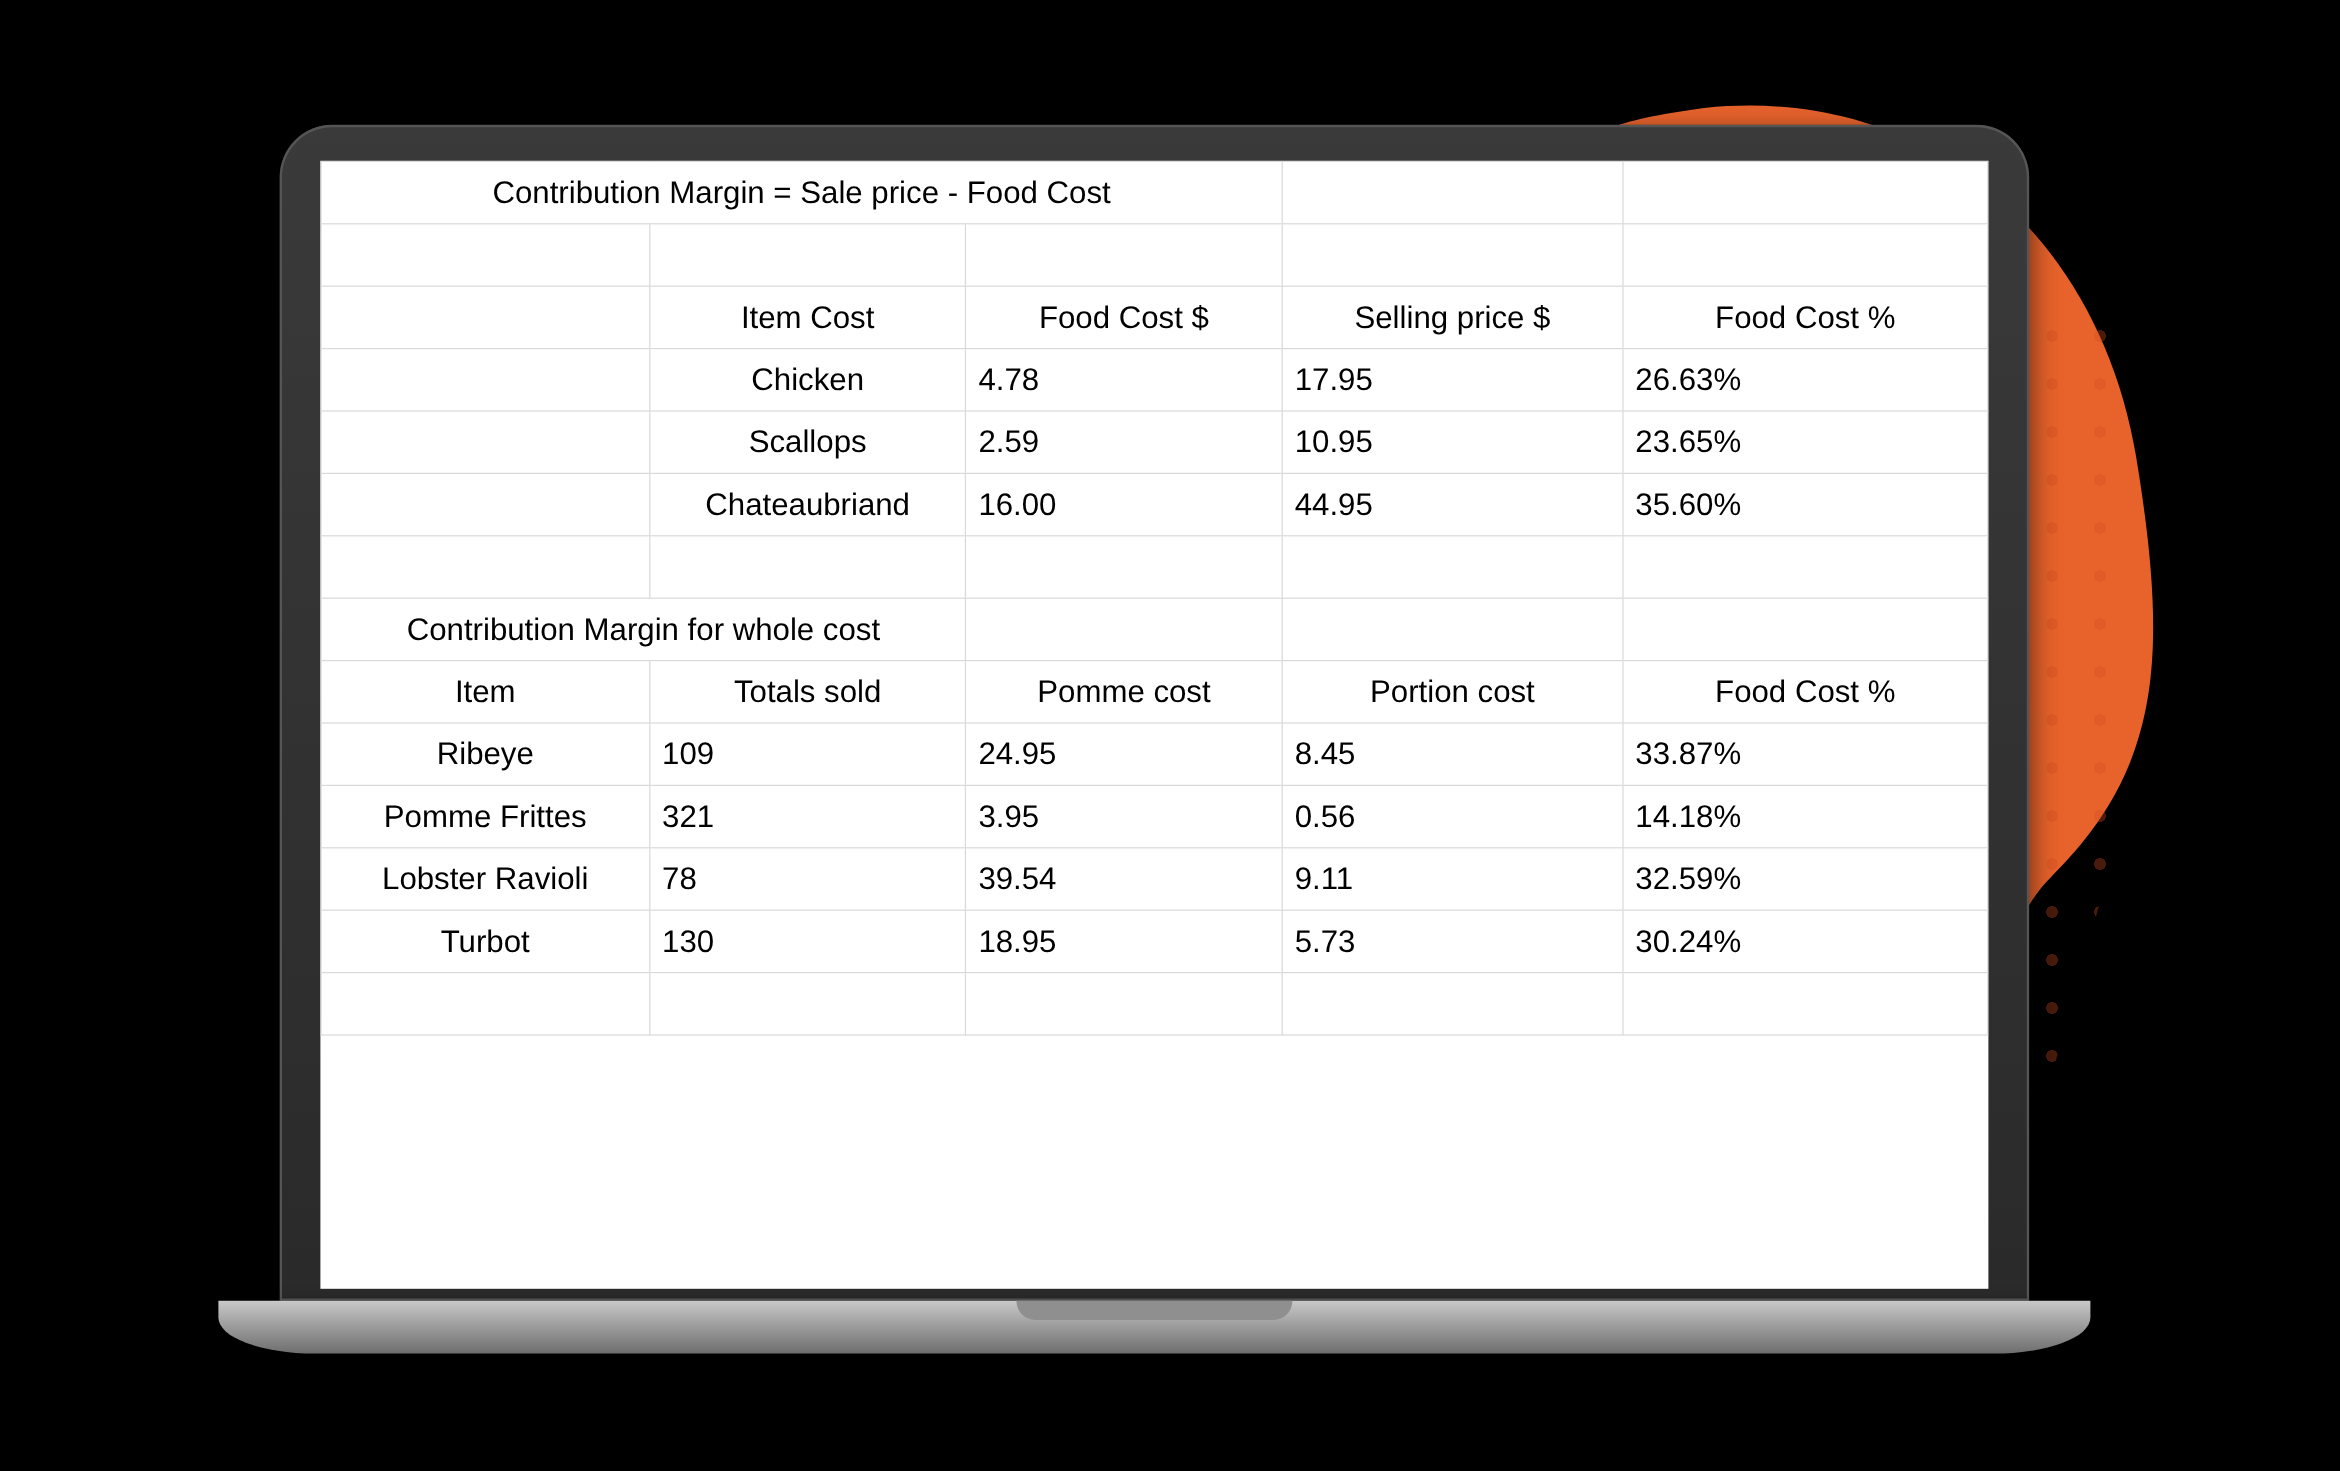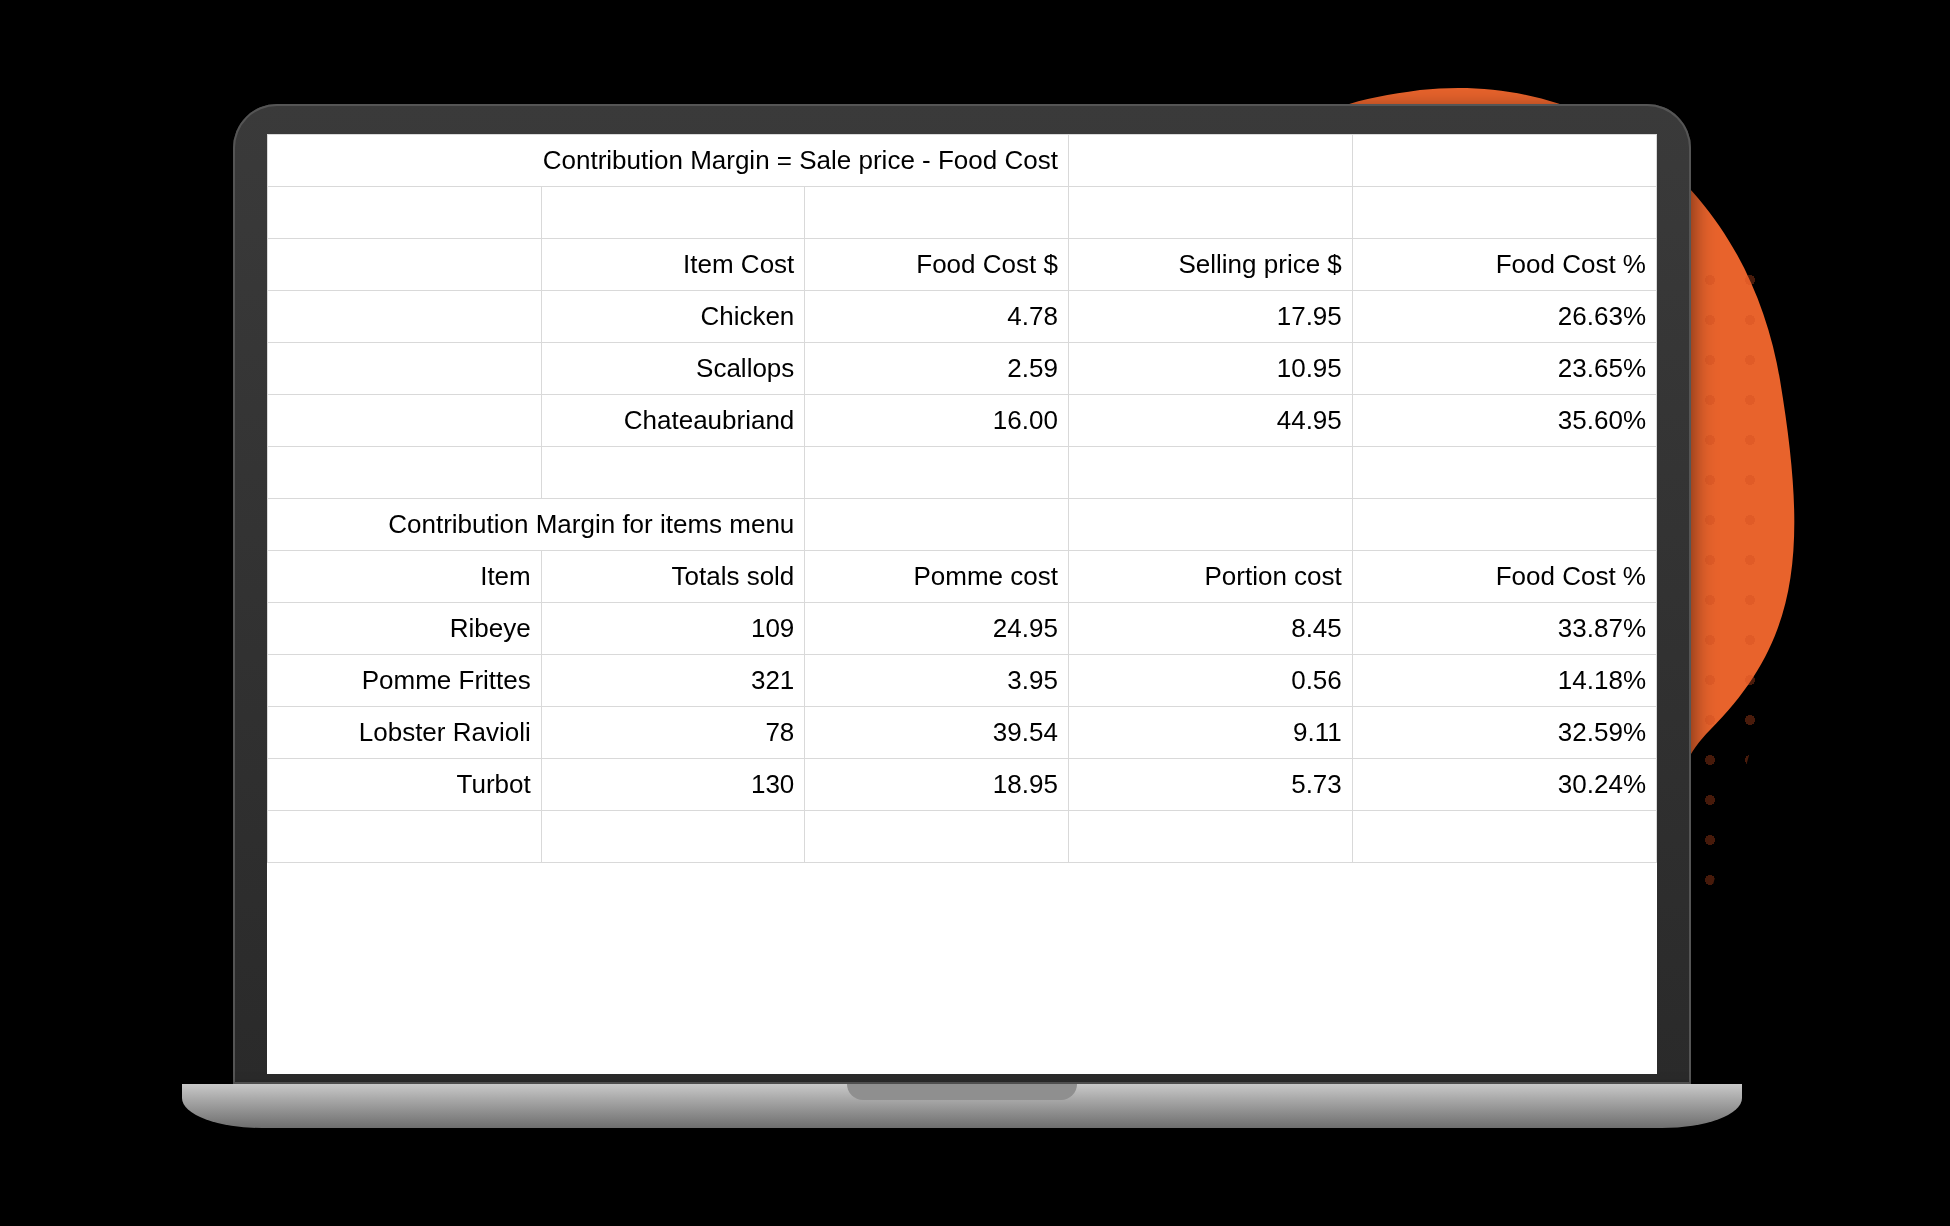--- a/index.html
+++ b/index.html
@@ -95,22 +95,22 @@
   table.sheet td {
     border: 1px solid #d9d9d9;
     height: 52px;
     padding: 0 10px;
     font-size: 26px;
     color: #000;
     vertical-align: middle;
     white-space: nowrap;
     overflow: hidden;
   }
-  .left { text-align: right; }
-  .right { text-align: right; }
+  .left { text-align: center; }
+  .right { text-align: left; }
   .col-a { width: 270px; }
   .col-b { width: 260px; }
   .col-c { width: 260px; }
   .col-d { width: 280px; }
   .col-e { width: 300px; }
   .noborder-r { border-right: none !important; }
 </style>
 </head>
 <body>
 
@@ -178,21 +178,21 @@
         </tr>
         <tr>
           <td></td>
           <td></td>
           <td></td>
           <td></td>
           <td></td>
         </tr>
 
         <tr>
-          <td class="left noborder-r" colspan="2">Contribution Margin for items menu</td>
+          <td class="left noborder-r" colspan="2">Contribution Margin for whole cost</td>
           <td></td>
           <td></td>
           <td></td>
         </tr>
         <tr>
           <td class="left">Item</td>
           <td class="left">Totals sold</td>
           <td class="left">Pomme cost</td>
           <td class="left">Portion cost</td>
           <td class="left">Food Cost %</td>

